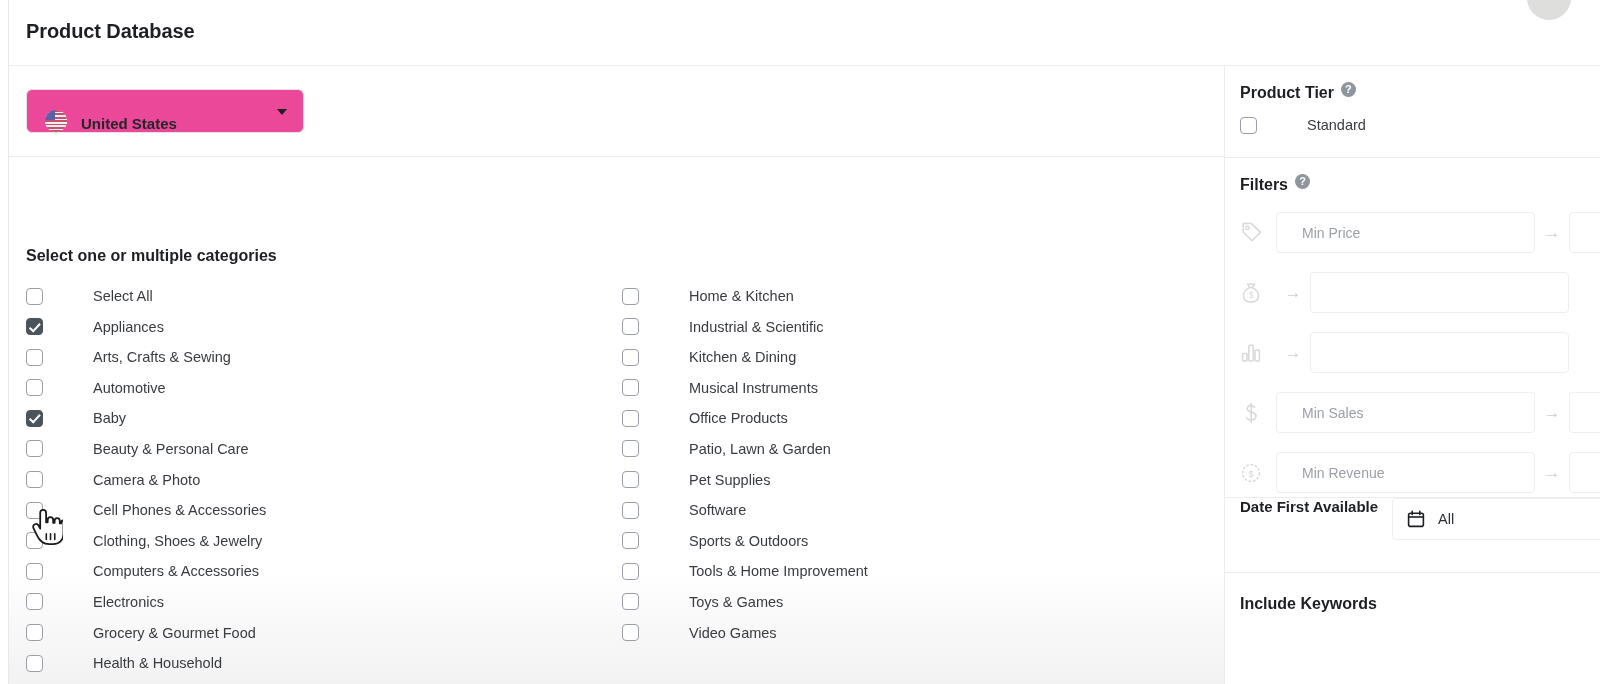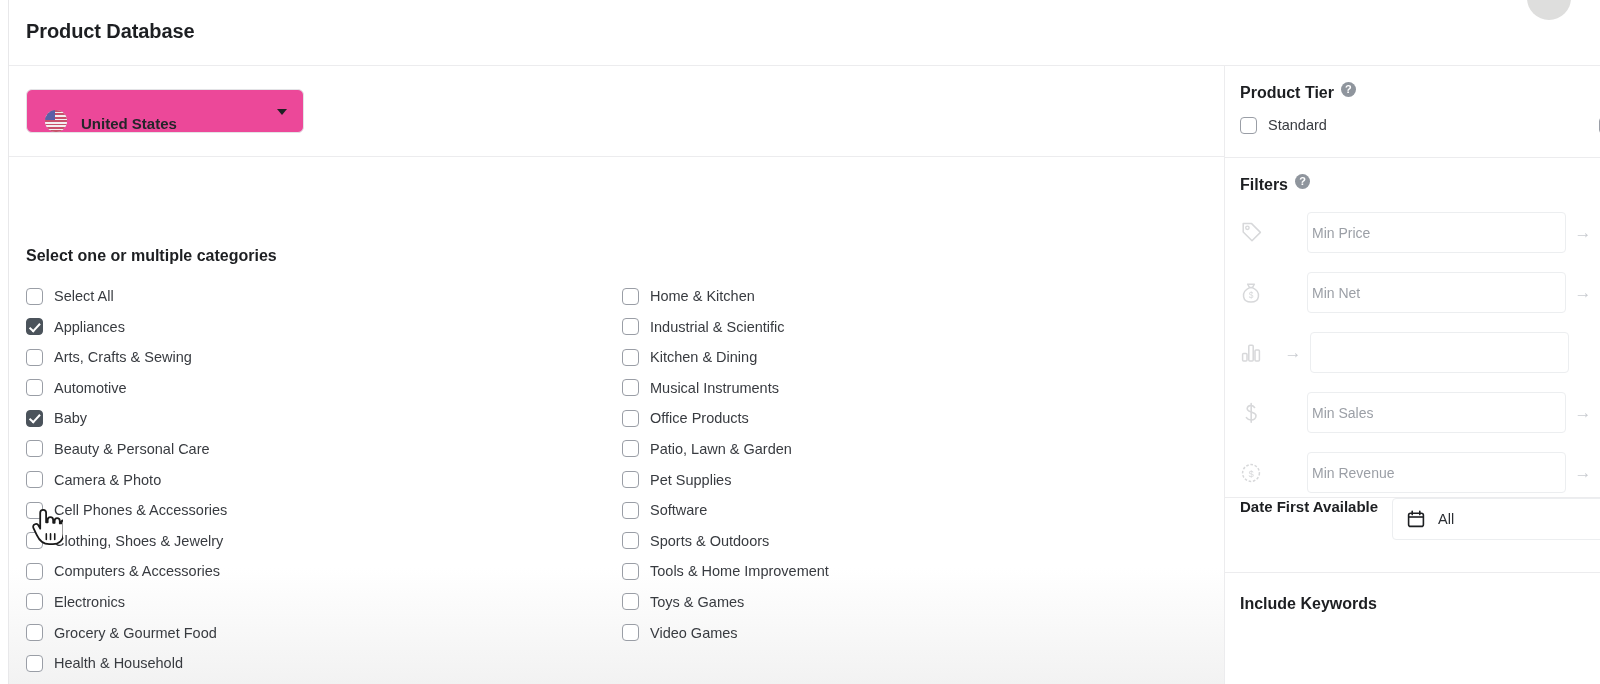--- a/index.html
+++ b/index.html
@@ -104,20 +104,21 @@
   #categories-heading { left: 17px; top: 90px; }
 
   .cat-col { position: absolute; top: 129px; }
   #cat-col-0 { left: 17px; }
   #cat-col-1 { left: 613px; }
 
   .cb-row {
     display: flex; align-items: center;
     height: 20px; margin-bottom: 10.6px;
     cursor: pointer;
+    gap: 39px;
   }
   .cb-box {
     width: 17px; height: 17px; flex: none;
     border: 1.6px solid #9a9ea6; border-radius: 4px;
     background: #ffffff;
     position: relative;
   }
   .cb-row.checked .cb-box {
     background: #4b535b; border-color: #4b535b;
   }
@@ -168,23 +169,22 @@
     width: 22px; height: 22px; margin-left: 15px; margin-right: 14px;
     flex: none; color: #d7d8da;
     display: flex; align-items: center; justify-content: center;
   }
   .filter-input {
     width: 259px; height: 41px; flex: none;
     border: 1px solid #eceef0; border-radius: 4px;
     background: #ffffff;
     font-family: "Liberation Sans", "DejaVu Sans", sans-serif;
     font-size: 14px; color: #2b2e33;
-    padding: 0 4px;
+    padding: 0 25px;
     outline: none;
-    margin-left: 31px;
   }
   .filter-input::placeholder { color: #9b9fa6; }
   .filter-arrow {
     width: 34px; flex: none;
     text-align: center;
     color: #c9ccd1; font-size: 17px; line-height: 41px;
   }
   .filter-input-2 {
     width: 259px; height: 41px; flex: none;
     border: 1px solid #eceef0; border-radius: 4px;
@@ -399,21 +399,20 @@
             <input class="filter-input-2" type="text" placeholder="" style="">
           </div>
           <div class="filter-row">
             <span class="filter-icon">
               <svg viewBox="0 0 22 22">
                 <path d="M7.6 2.2 L14.4 2.2 L12.4 5.6 L9.6 5.6 Z" fill="none" stroke="currentColor" stroke-width="1.4" stroke-linejoin="round"></path>
                 <path d="M9.6 5.6 C5.2 7.6 3.0 11.4 3.6 14.8 C4.2 18.2 7.2 20.0 11.0 20.0 C14.8 20.0 17.8 18.2 18.4 14.8 C19.0 11.4 16.8 7.6 12.4 5.6 Z" fill="none" stroke="currentColor" stroke-width="1.5" stroke-linejoin="round"></path>
                 <text x="11" y="16.4" font-size="8.4" text-anchor="middle" fill="currentColor" font-family="Liberation Sans, sans-serif">$</text>
               </svg>
             </span>
-            <input class="filter-input" type="text" placeholder="Min Net" style="">
             <span class="filter-arrow">→</span>
             <input class="filter-input-2" type="text" placeholder="" style="">
           </div>
           <div class="filter-row">
             <span class="filter-icon">
               <svg viewBox="0 0 22 22">
                 <rect x="2.6" y="11.4" width="4.4" height="7.6" rx="1" fill="none" stroke="currentColor" stroke-width="1.5"></rect>
                 <rect x="8.8" y="3.2" width="4.4" height="15.8" rx="1" fill="none" stroke="currentColor" stroke-width="1.5"></rect>
                 <rect x="15.0" y="8.0" width="4.4" height="11.0" rx="1" fill="none" stroke="currentColor" stroke-width="1.5"></rect>
               </svg>

